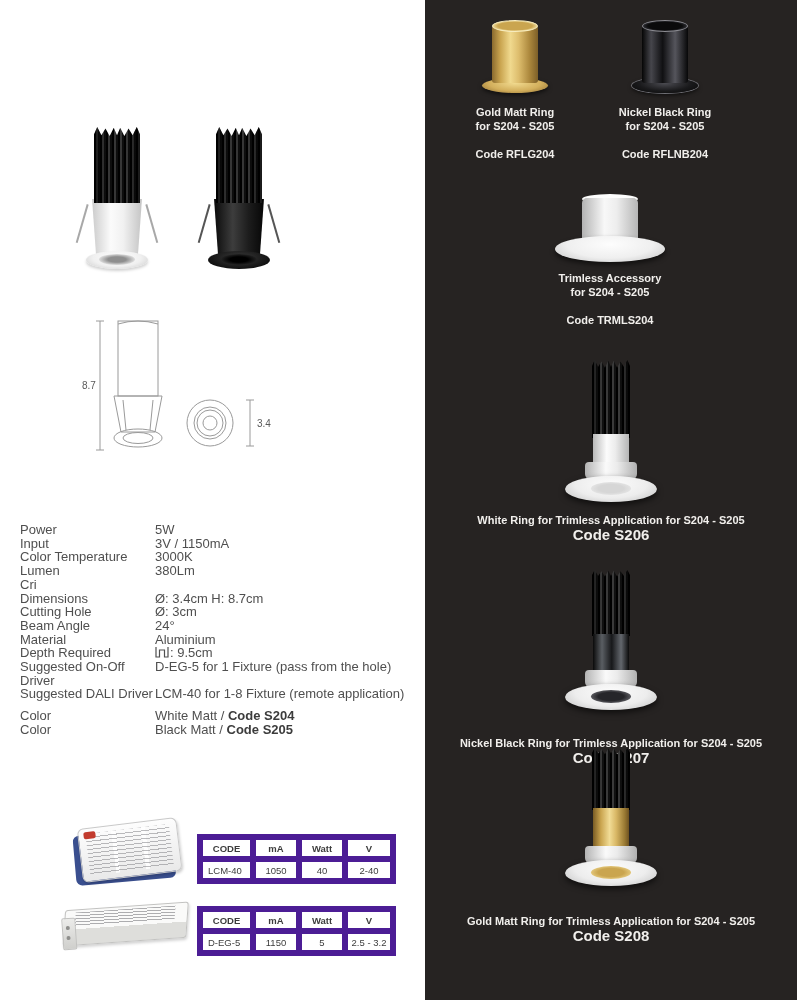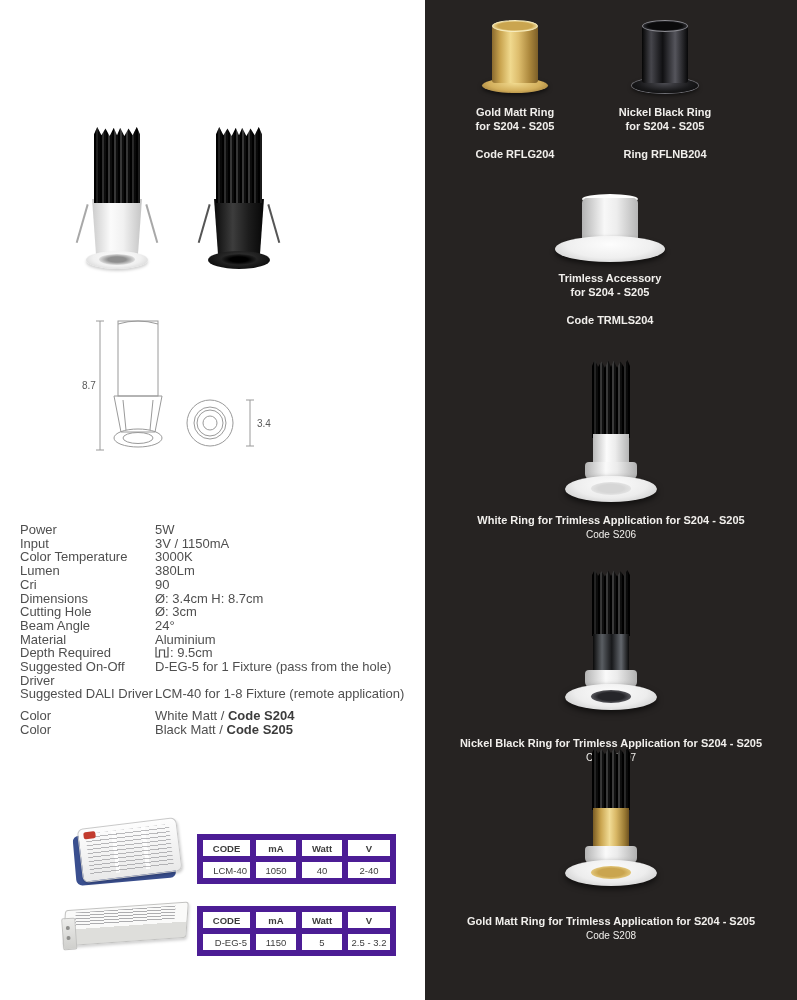--- a/index.html
+++ b/index.html
@@ -71,21 +71,21 @@
     transform:skewX(-8deg); }
   .d2-label { position:absolute; left:16px; top:9px; width:100px; height:14px;
     background:repeating-linear-gradient(180deg, rgba(110,110,115,.55) 0 1px, transparent 1px 3px); transform:skewX(-8deg); }
   .d2-cap { position:absolute; left:2px; top:14px; width:14px; height:32px; background:linear-gradient(180deg,#ececea,#cfcfcc); border:1px solid #c2c2c0; border-radius:2px; }
   .d2-hole { position:absolute; left:6px; top:22px; width:4px; height:4px; border-radius:50%; background:#8f8f8c; }
   .d2-hole.h2 { top:32px; }
 
   .driver-table { position:absolute; border-collapse:collapse; font-size:9.5px; color:#3c3c3c; }
   .driver-table td, .driver-table th { border:6px solid #4c1d95; height:22px; text-align:center; padding:0 3px; }
   .driver-table th { font-weight:bold; }
-  .driver-table td.code-cell { text-align:right; padding-left:5px; }
+  .driver-table td.code-cell { text-align:left; padding-left:5px; }
   .driver-table .c0 { width:53px; } .driver-table .c1 { width:46px; }
   .driver-table .c2 { width:46px; } .driver-table .c3 { width:48px; }
   #table-lcm40 { left:197px; top:834px; }
   #table-deg5  { left:197px; top:906px; }
 
   
   .panel { position:absolute; left:425px; top:0; width:372px; height:1000px; background:#262322; color:#f1efec; }
   .acc-card { position:absolute; text-align:center; }
   .acc-img { position:relative; margin:0 auto; }
   .acc-name { font-size:11px; font-weight:bold; line-height:14px; white-space:pre-line; margin-top:9px; }
@@ -109,21 +109,21 @@
     background:linear-gradient(90deg,#b3b3b3,#f8f8f8 40%,#ededed 62%,#b6b6b6); }
   .hat-crown-top { position:absolute; left:27px; top:-4px; width:56px; height:10px; border-radius:50%;
     background:radial-gradient(ellipse, #fdfdfd 0 60%, #e2e2e2 100%); }
   .hat-brim { position:absolute; left:0; top:38px; width:110px; height:26px; border-radius:50%;
     background:radial-gradient(ellipse at 50% 32%, #fdfdfd 0%, #efefef 55%, #c2c2c2 100%); box-shadow:0 3px 5px rgba(0,0,0,.55); }
 
   
   .prod-card { position:absolute; left:16px; width:340px; text-align:center; }
   .prod-img { position:relative; margin:0 auto; width:110px; }
   .prod-name { font-size:11px; font-weight:bold; line-height:13.5px; }
-  .prod-code { font-size:10px; font-weight:normal; line-height:13.5px; }
+  .prod-code { font-size:15px; font-weight:bold; line-height:13.5px; }
   .fx-heatsink { position:absolute; left:36px; top:0; width:38px;
     background-image:
       linear-gradient(90deg, rgba(0,0,0,.55) 0%, rgba(0,0,0,0) 28%, rgba(0,0,0,0) 72%, rgba(0,0,0,.55) 100%),
       repeating-linear-gradient(90deg, #000 0 2px, #3a3a3a 2px 4px, #101010 4px 6px);
     clip-path: polygon(0 8%, 7% 0, 16% 9%, 25% 2%, 34% 10%, 43% 1%, 50% 9%, 57% 1%, 66% 10%, 75% 2%, 84% 9%, 93% 0, 100% 8%, 100% 100%, 0 100%);
   }
   .fx-band { position:absolute; left:37px; width:36px; }
   .fx-band.white  { background:linear-gradient(90deg,#b9b9b9,#fcfcfc 38%,#ececec 62%,#b5b5b5); }
   .fx-band.nickel { background:linear-gradient(90deg,#0a0a0a,#5a5e63 25%,#17181a 52%,#63676d 78%,#0b0b0b); }
   .fx-band.gold   { background:linear-gradient(90deg,#7a5c24,#caa54f 22%,#f1dc96 46%,#d9b866 64%,#9a7a33 88%,#6e5220); }
@@ -198,21 +198,20 @@
     <div class="spec-row">
       <span class="spec-label">Color Temperature</span>
       <span class="spec-value">3000K</span>
     </div>
     <div class="spec-row">
       <span class="spec-label">Lumen</span>
       <span class="spec-value">380Lm</span>
     </div>
     <div class="spec-row">
       <span class="spec-label">Cri</span>
-      <span class="spec-value">90</span>
     </div>
     <div class="spec-row">
       <span class="spec-label">Dimensions</span>
       <span class="spec-value">Ø: 3.4cm  H: 8.7cm</span>
     </div>
     <div class="spec-row">
       <span class="spec-label">Cutting Hole</span>
       <span class="spec-value">Ø: 3cm</span>
     </div>
     <div class="spec-row">
@@ -308,21 +307,21 @@
     </div>
 
     <div class="acc-card" style="left:160px; top:20px; width:160px;">
       <div class="acc-img ring nickel">
         <div class="ring-flange"></div>
         <div class="ring-body"></div>
         <div class="ring-top"></div>
       </div>
       <div class="acc-name">Nickel Black Ring
 for S204 - S205</div>
-      <div class="acc-code">Ring RFLNB204</div>
+      <div class="acc-code">Code RFLNB204</div>
     </div>
 
     <div class="acc-card" style="left:105px; top:198px; width:160px;">
       <div class="acc-img hat">
         <div class="hat-crown-top"></div>
         <div class="hat-crown"></div>
         <div class="hat-brim"></div>
       </div>
       <div class="acc-name">Trimless Accessory
 for S204 - S205</div>

